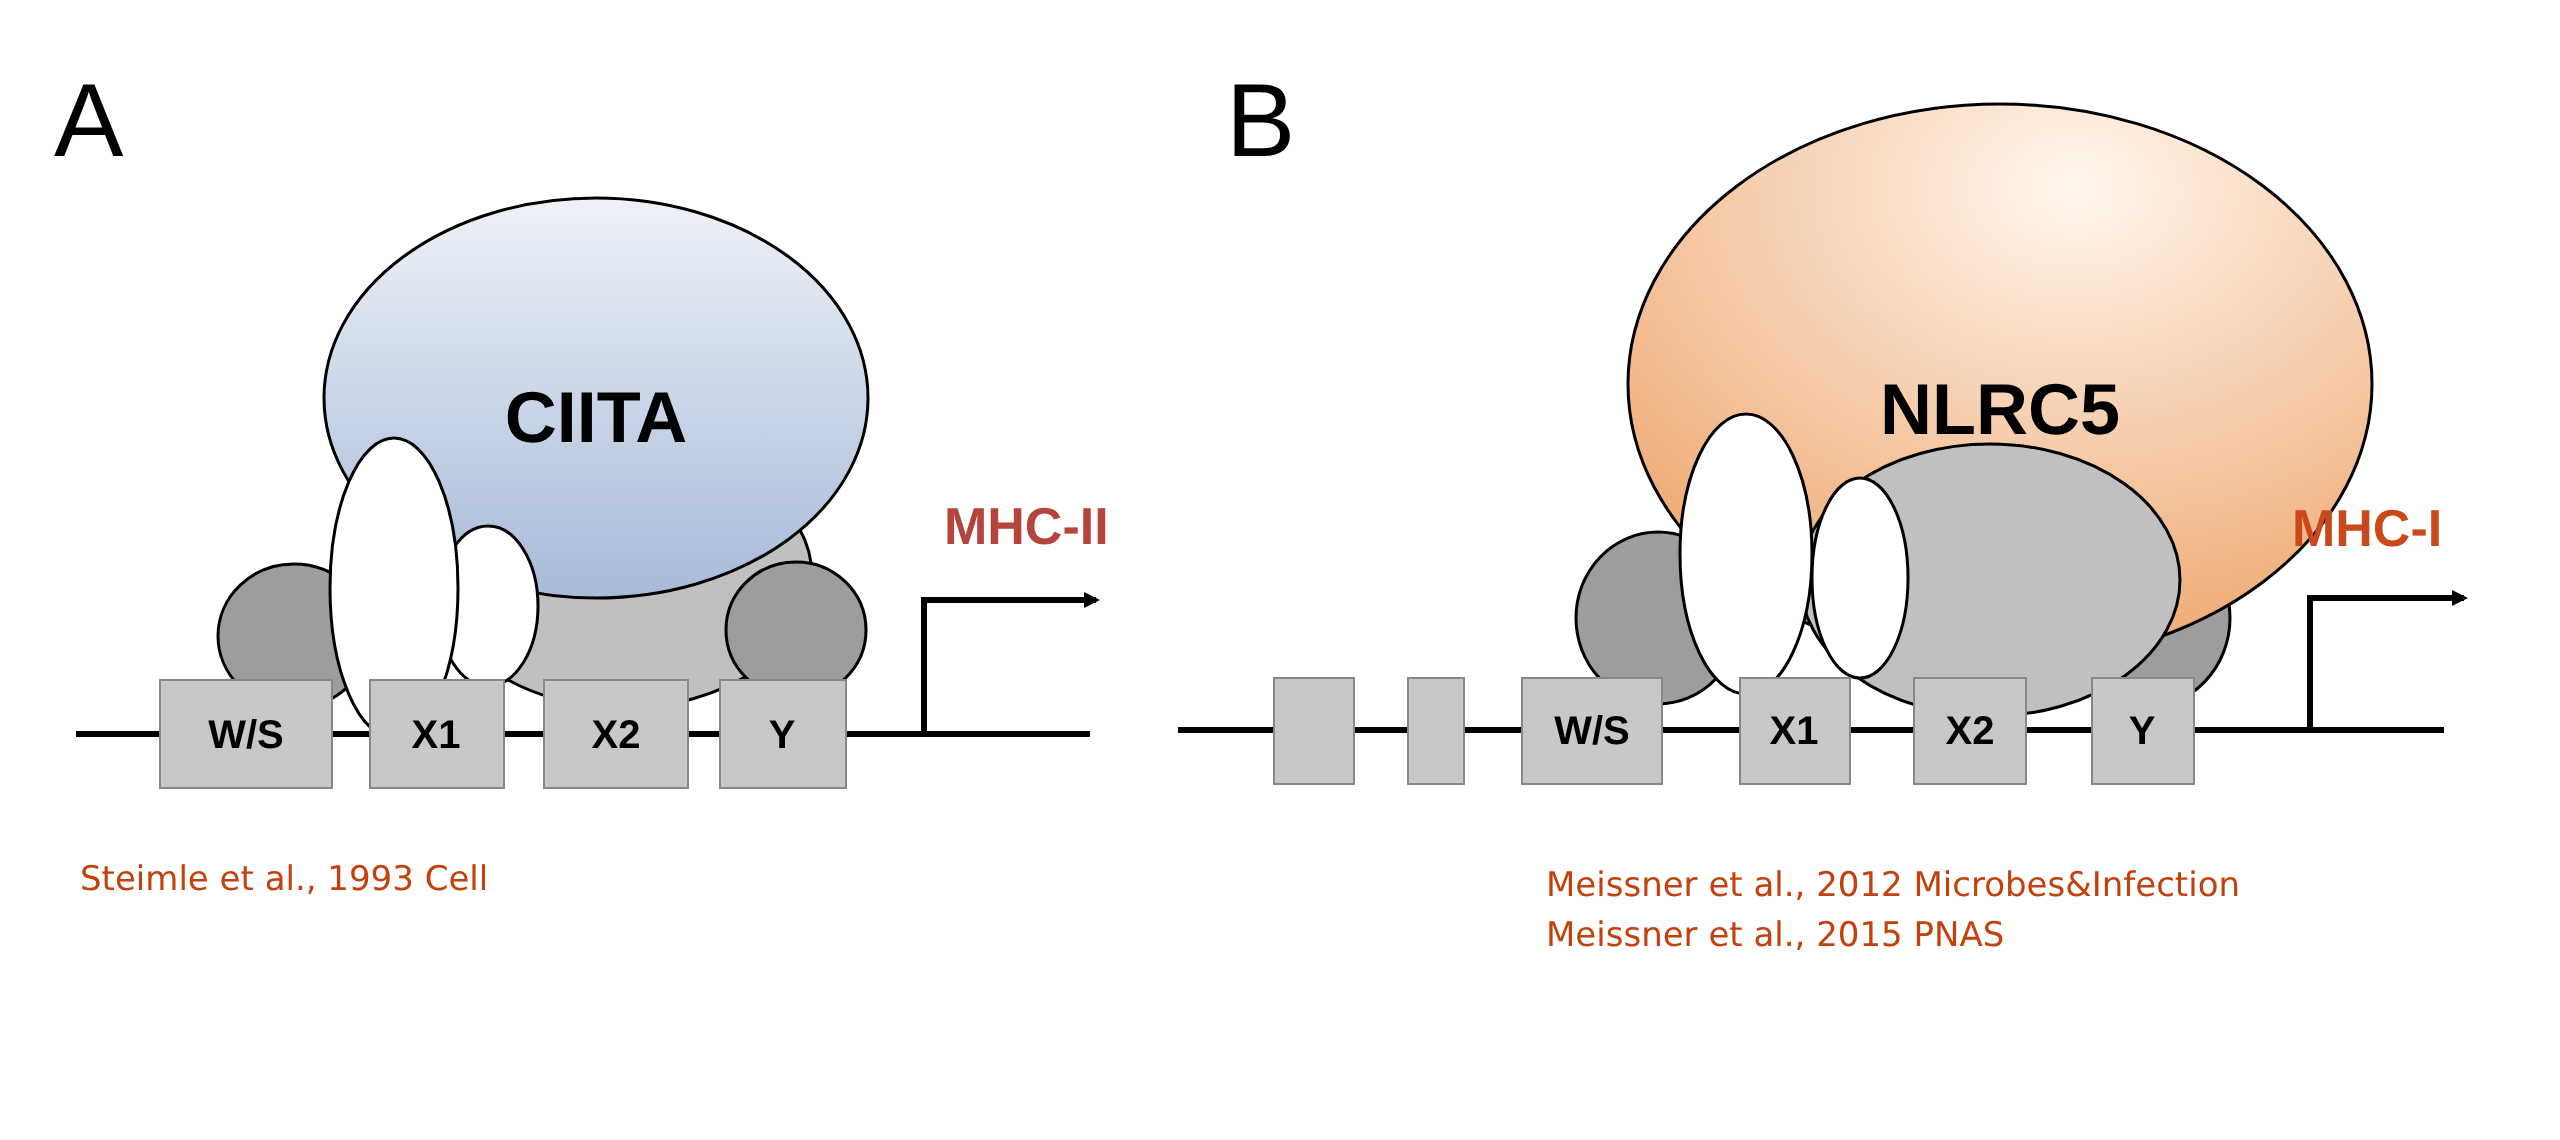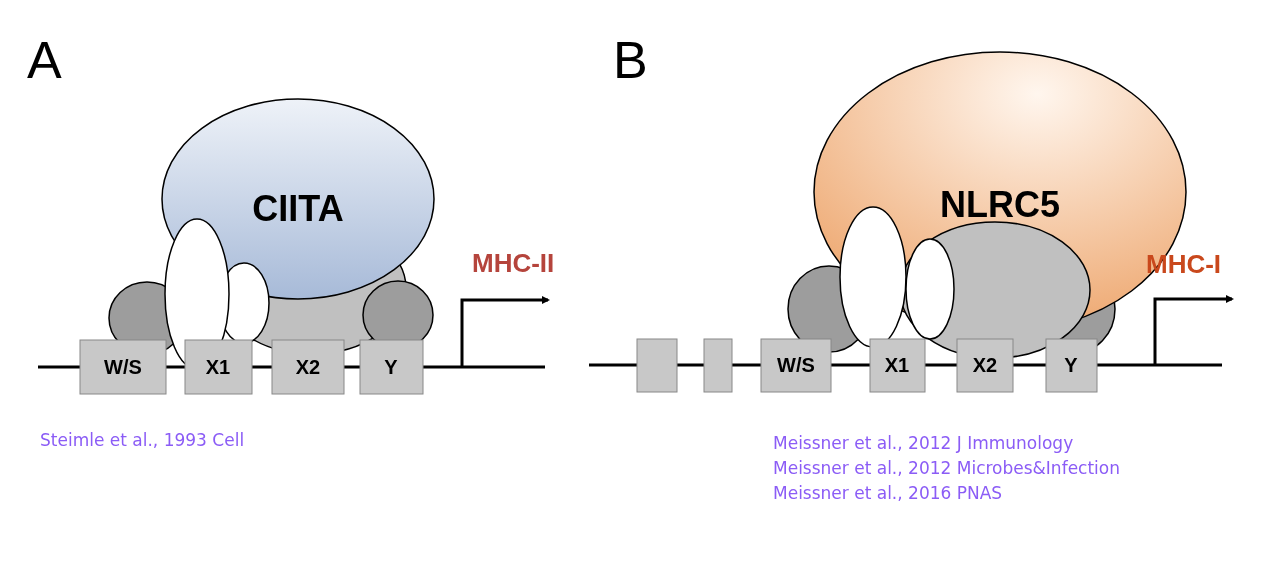--- a/index.html
+++ b/index.html
@@ -2,21 +2,21 @@
 <html><head>
 <meta charset="utf-8">
 <style>
   html, body { margin:0; padding:0; background:#ffffff; }
   body { width:1280px; height:570px; position:relative; overflow:hidden; font-family:"Liberation Sans", sans-serif; }
   svg { position:absolute; left:0; top:0; }
   .panel-letter { font-family:"Liberation Sans", sans-serif; font-size:52px; fill:#000; }
   .protein-label { font-family:"Liberation Sans", sans-serif; font-weight:bold; font-size:36px; fill:#000; }
   .box-label { font-family:"Liberation Sans", sans-serif; font-weight:bold; font-size:20px; fill:#000; }
   .gene-label { font-family:"Liberation Sans", sans-serif; font-weight:bold; font-size:26px; }
-  .ref { position:absolute; font-family:"DejaVu Sans", sans-serif; font-size:17px; color:#8b5cf6; line-height:25px; white-space:nowrap; }
+  .ref { position:absolute; font-family:"DejaVu Sans", sans-serif; font-size:17px; color:#c2410c; line-height:25px; white-space:nowrap; }
 </style>
 </head>
 <body>
 
 <svg width="1280" height="570" viewBox="0 0 1280 570">
   <defs>
     <linearGradient id="ciitaGrad" x1="0" y1="0" x2="0" y2="1">
       <stop offset="0" stop-color="#eef2f8"></stop>
       <stop offset="1" stop-color="#a7bad8"></stop>
     </linearGradient>
@@ -92,16 +92,15 @@
     <polyline points="1155,365 1155,299 1232,299" fill="none" stroke="#000" stroke-width="3" marker-end="url(#arrowHead)"></polyline>
     <text class="gene-label" x="1146" y="273" fill="#c9481c">MHC-I</text>
   </g>
 </svg>
 
 <div class="ref" style="left:40px; top:428px;">
   <div>Steimle et al., 1993 Cell</div>
 </div>
 
 <div class="ref" style="left:773px; top:431px;">
-  <div>Meissner et al., 2012 J Immunology</div>
   <div>Meissner et al., 2012 Microbes&amp;Infection</div>
-  <div>Meissner et al., 2016 PNAS</div>
+  <div>Meissner et al., 2015 PNAS</div>
 </div>
 
 </body></html>

